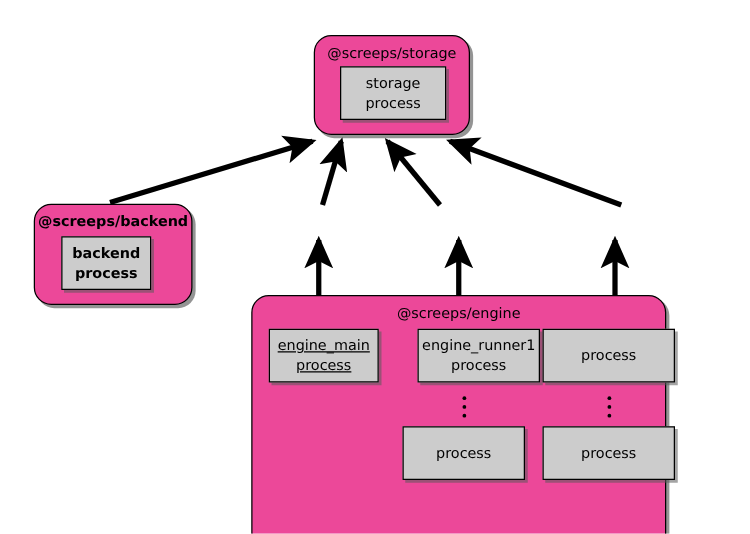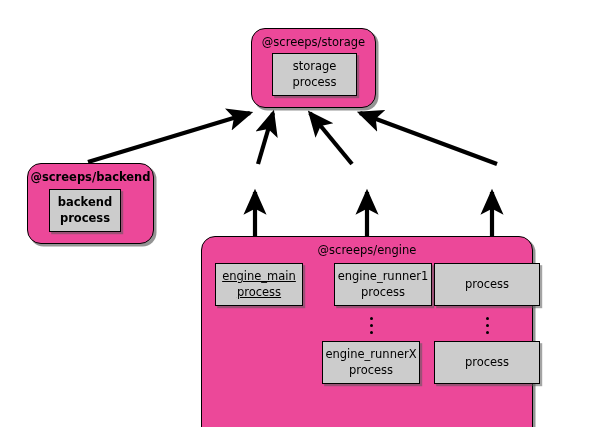--- a/index.html
+++ b/index.html
@@ -162,21 +162,20 @@
         <i></i>
         <i></i>
     </div>
     <div class="vdots" style="left:278px; top:80px;">
       <i></i>
         <i></i>
         <i></i>
     </div>
 
     <div class="proc" style="left:120px; top:104px; width:98px; height:43px;">
-      <span>engine_runnerX</span>
       <span>process</span>
     </div>
     <div class="proc" style="left:232px; top:104px; width:106px; height:43px;">
       <span>process</span>
     </div>
   </div>
 
 </div>
 
 </body></html>

